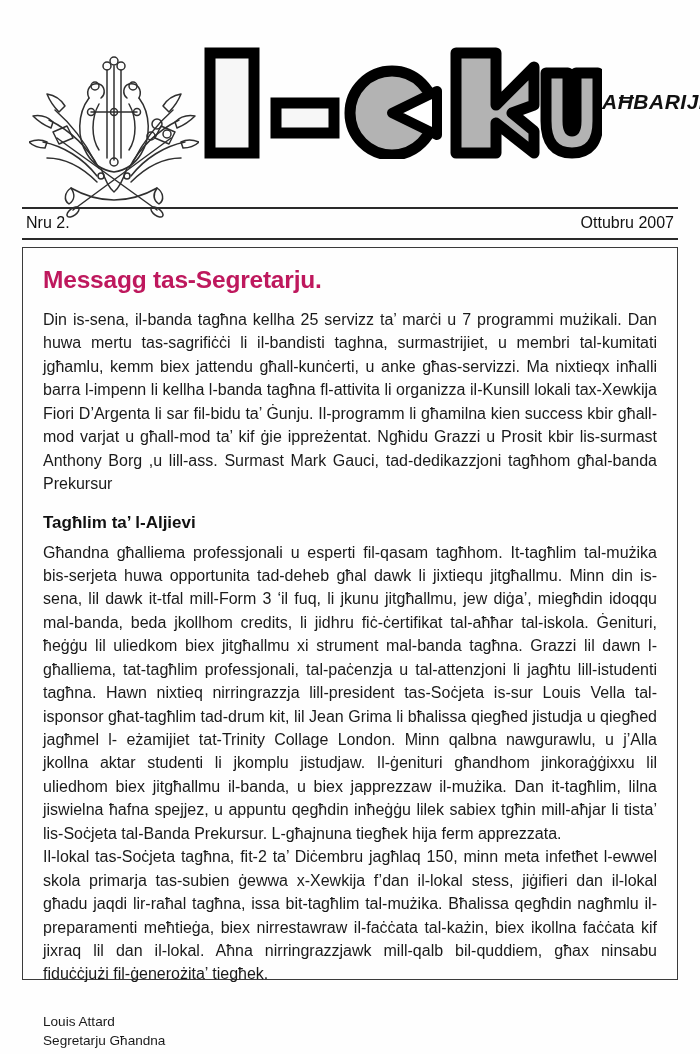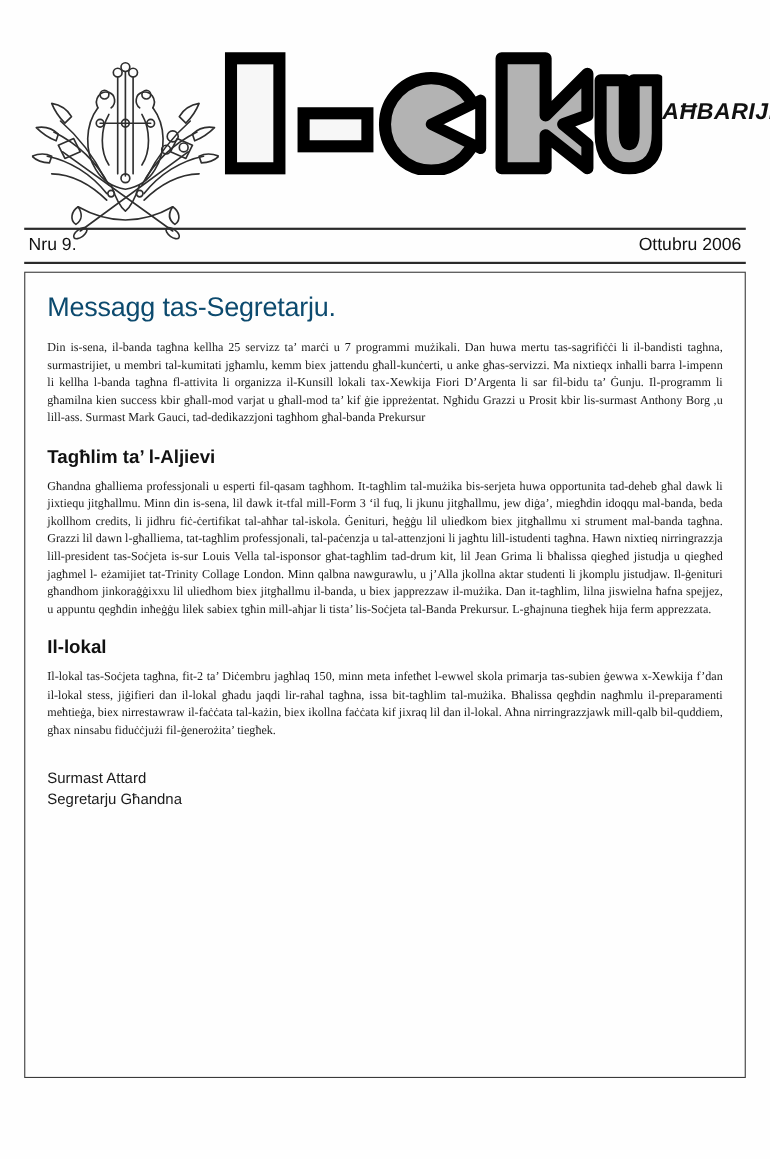--- a/index.html
+++ b/index.html
@@ -96,37 +96,37 @@
     margin: 7px 22px 0 22px;
     border: 1.6px solid #3b3b3b;
     padding: 16px 20px 18px 20px;
     box-sizing: border-box;
     height: 733px;
   }
 
   h1.article-title {
     font-family: "Liberation Sans", sans-serif;
     font-size: 24.5px;
-    font-weight: normal;
+    font-weight: bold;
     margin: 2px 0 14px 0;
     letter-spacing: -0.2px;
-    color: #0c4a6e;
+    color: #be185d;
   }
 
   h2.section-head {
     font-family: "Liberation Sans", sans-serif;
     font-size: 17px;
     font-weight: bold;
     margin: 17px 0 8px 0;
     color: #111;
   }
 
   p.body-text {
-    font-family: Liberation Serif, serif;
-    font-size: 11px;
+    font-family: Liberation Sans, sans-serif;
+    font-size: 16px;
     line-height: 1.465;
     text-align: justify;
     margin: 0;
     color: #1a1a1a;
     hyphens: none;
   }
 
   .signature {
     margin-top: 26px;
     font-size: 13.6px;
@@ -231,34 +231,33 @@
             </g>
           </g>
         </svg>
       </div>
       <div class="tagline">AĦBARIJIET U TAGĦRIF</div>
       <div class="subtagline">Leħen il-Banda Prekursur tax-Xewkija</div>
     </div>
   </div>
 
   <div class="issue-bar">
-    <span>Nru 9.</span>
-    <span>Ottubru 2006</span>
+    <span>Nru 2.</span>
+    <span>Ottubru 2007</span>
   </div>
 
   <div class="content-box">
     <h1 class="article-title">Messagg tas-Segretarju.</h1>
 
     <p class="body-text">Din is-sena, il-banda  tagħna kellha  25 servizz ta’ marċi u 7  programmi mużikali.  Dan huwa mertu tas-sagrifiċċi li il-bandisti taghna, surmastrijiet, u membri tal-kumitati jgħamlu, kemm biex jattendu għall-kunċerti, u anke għas-servizzi.  Ma nixtieqx inħalli barra l-impenn li kellha l-banda tagħna fl-attivita li organizza il-Kunsill lokali tax-Xewkija Fiori D’Argenta li sar fil-bidu ta’ Ġunju. Il-programm li għamilna kien success kbir għall-mod varjat u għall-mod ta’ kif ġie ippreżentat. Ngħidu  Grazzi  u Prosit kbir lis-surmast  Anthony Borg ,u lill-ass. Surmast Mark Gauci, tad-dedikazzjoni tagħhom  għal-banda  Prekursur</p>
 
     <h2 class="section-head">Tagħlim ta’ l-Aljievi</h2>
     <p class="body-text">Għandna għalliema professjonali u esperti fil-qasam tagħhom.  It-tagħlim tal-mużika bis-serjeta huwa opportunita tad-deheb għal dawk li jixtiequ jitgħallmu.  Minn din is-sena, lil dawk it-tfal mill-Form 3 ‘il fuq, li jkunu jitgħallmu, jew diġa’, miegħdin idoqqu mal-banda, beda jkollhom credits, li jidhru fiċ-ċertifikat tal-aħħar tal-iskola. Ġenituri, ħeġġu lil uliedkom biex jitgħallmu xi strument mal-banda tagħna. Grazzi lil dawn l-għalliema, tat-tagħlim professjonali, tal-paċenzja u tal-attenzjoni li jagħtu lill-istudenti tagħna. Hawn nixtieq nirringrazzja lill-president tas-Soċjeta is-sur Louis Vella tal-isponsor għat-tagħlim tad-drum kit, lil Jean Grima li bħalissa qiegħed jistudja u qiegħed jagħmel l- eżamijiet tat-Trinity Collage London. Minn qalbna nawgurawlu, u j’Alla jkollna aktar studenti li jkomplu jistudjaw. Il-ġenituri għandhom jinkoraġġixxu lil uliedhom biex jitgħallmu il-banda, u biex japprezzaw il-mużika.  Dan it-tagħlim, lilna jiswielna ħafna spejjez, u appuntu qegħdin inħeġġu lilek sabiex tgħin mill-aħjar li tista’ lis-Soċjeta tal-Banda Prekursur. L-għajnuna tiegħek hija ferm apprezzata.</p>
 
-    <h2 class="section-head">Il-lokal</h2>
     <p class="body-text">Il-lokal tas-Soċjeta tagħna, fit-2 ta’ Diċembru jagħlaq 150, minn meta infetħet l-ewwel skola primarja tas-subien ġewwa x-Xewkija f’dan il-lokal stess, jiġifieri dan il-lokal għadu jaqdi lir-raħal tagħna, issa bit-tagħlim tal-mużika.  Bħalissa qegħdin nagħmlu il-preparamenti meħtieġa, biex nirrestawraw il-faċċata  tal-każin, biex ikollna faċċata kif jixraq lil dan il-lokal.  Aħna nirringrazzjawk mill-qalb bil-quddiem, għax ninsabu fiduċċjużi fil-ġenerożita’ tiegħek.</p>
 
     <div class="signature">
-      <div>Surmast Attard</div>
+      <div>Louis Attard</div>
       <div>Segretarju Għandna</div>
     </div>
   </div>
 
 </div>
 
 </body></html>

